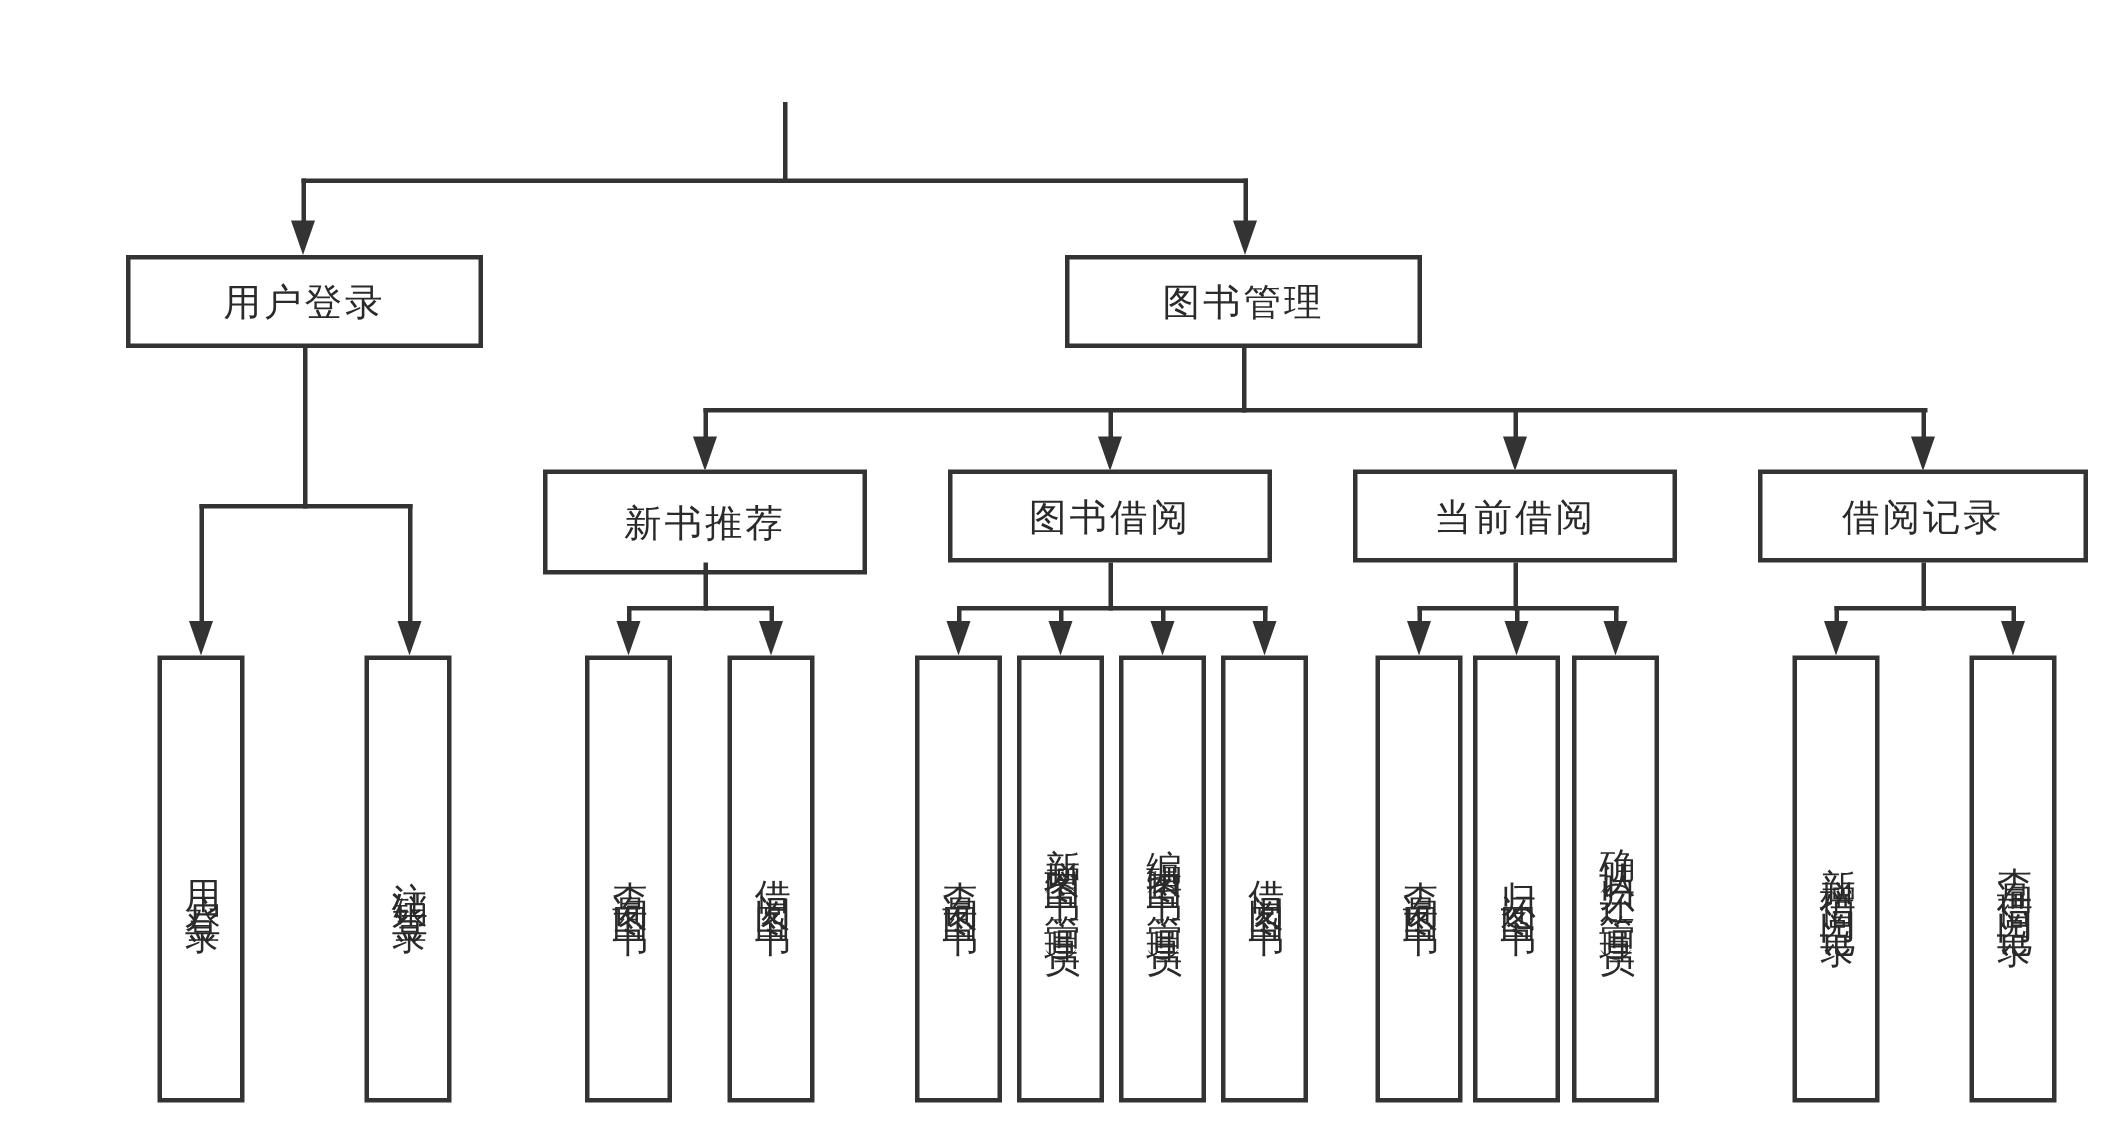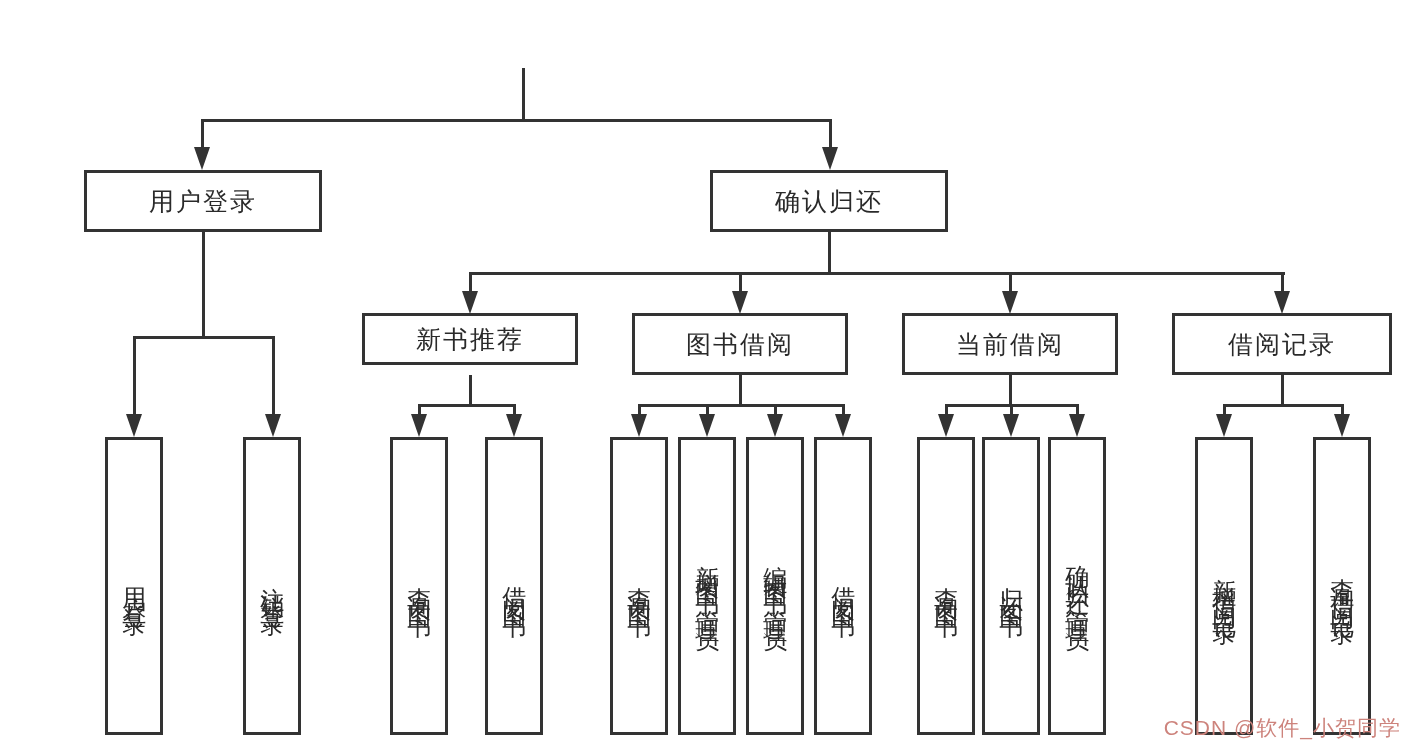--- a/index.html
+++ b/index.html
@@ -45,41 +45,41 @@
 
 
   <div class="vline" style="left:522px;top:68px;height:54px;"></div>
   <div class="hline" style="left:201px;top:119px;width:631px;"></div>
   <div class="vline" style="left:201px;top:119px;height:31px;"></div>
   <div class="arrow" style="left:194px;top:147px;"></div>
   <div class="vline" style="left:829px;top:119px;height:31px;"></div>
   <div class="arrow" style="left:822px;top:147px;"></div>
 
   <div class="node" style="left:84px;top:170px;width:238px;height:62px;">用户登录</div>
-  <div class="node" style="left:710px;top:170px;width:238px;height:62px;">确认归还</div>
+  <div class="node" style="left:710px;top:170px;width:238px;height:62px;">图书管理</div>
 
   <div class="vline" style="left:202px;top:232px;height:107px;"></div>
   <div class="hline" style="left:133px;top:336px;width:142px;"></div>
   <div class="vline" style="left:133px;top:336px;height:80px;"></div>
   <div class="arrow" style="left:126px;top:414px;"></div>
   <div class="vline" style="left:272px;top:336px;height:80px;"></div>
   <div class="arrow" style="left:265px;top:414px;"></div>
 
   <div class="vline" style="left:828px;top:232px;height:43px;"></div>
   <div class="hline" style="left:469px;top:272px;width:816px;"></div>
   <div class="vline" style="left:469px;top:272px;height:22px;"></div>
   <div class="arrow" style="left:462px;top:291px;"></div>
   <div class="vline" style="left:739px;top:272px;height:22px;"></div>
   <div class="arrow" style="left:732px;top:291px;"></div>
   <div class="vline" style="left:1009px;top:272px;height:22px;"></div>
   <div class="arrow" style="left:1002px;top:291px;"></div>
   <div class="vline" style="left:1281px;top:272px;height:22px;"></div>
   <div class="arrow" style="left:1274px;top:291px;"></div>
 
-  <div class="node" style="left:362px;top:313px;width:216px;height:52px;">新书推荐</div>
+  <div class="node" style="left:362px;top:313px;width:216px;height:70px;">新书推荐</div>
   <div class="node" style="left:632px;top:313px;width:216px;height:62px;">图书借阅</div>
   <div class="node" style="left:902px;top:313px;width:216px;height:62px;">当前借阅</div>
   <div class="node" style="left:1172px;top:313px;width:220px;height:62px;">借阅记录</div>
 
   <div class="vline" style="left:469px;top:375px;height:32px;"></div>
   <div class="hline" style="left:418px;top:404px;width:98px;"></div>
   <div class="vline" style="left:418px;top:404px;height:12px;"></div>
   <div class="arrow" style="left:411px;top:414px;"></div>
   <div class="vline" style="left:513px;top:404px;height:12px;"></div>
   <div class="arrow" style="left:506px;top:414px;"></div>
@@ -122,15 +122,14 @@
   <div class="node leaf" style="left:746px;top:437px;width:58px;height:298px;">编辑图书（管理员）</div>
   <div class="node leaf" style="left:814px;top:437px;width:58px;height:298px;">借阅图书</div>
 
   <div class="node leaf" style="left:917px;top:437px;width:58px;height:298px;">查询图书</div>
   <div class="node leaf" style="left:982px;top:437px;width:58px;height:298px;">归还图书</div>
   <div class="node leaf" style="left:1048px;top:437px;width:58px;height:298px;">确认归还（管理员）</div>
 
   <div class="node leaf" style="left:1195px;top:437px;width:58px;height:298px;">新增借阅记录</div>
   <div class="node leaf" style="left:1313px;top:437px;width:58px;height:298px;">查询借阅记录</div>
 
-  <div class="watermark">CSDN @软件_小贺同学</div>
 
 </div>
 
 </body></html>

